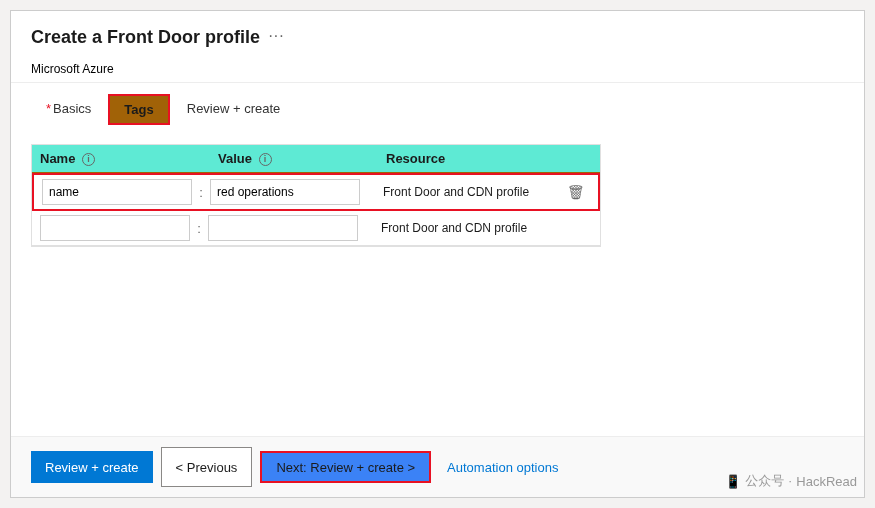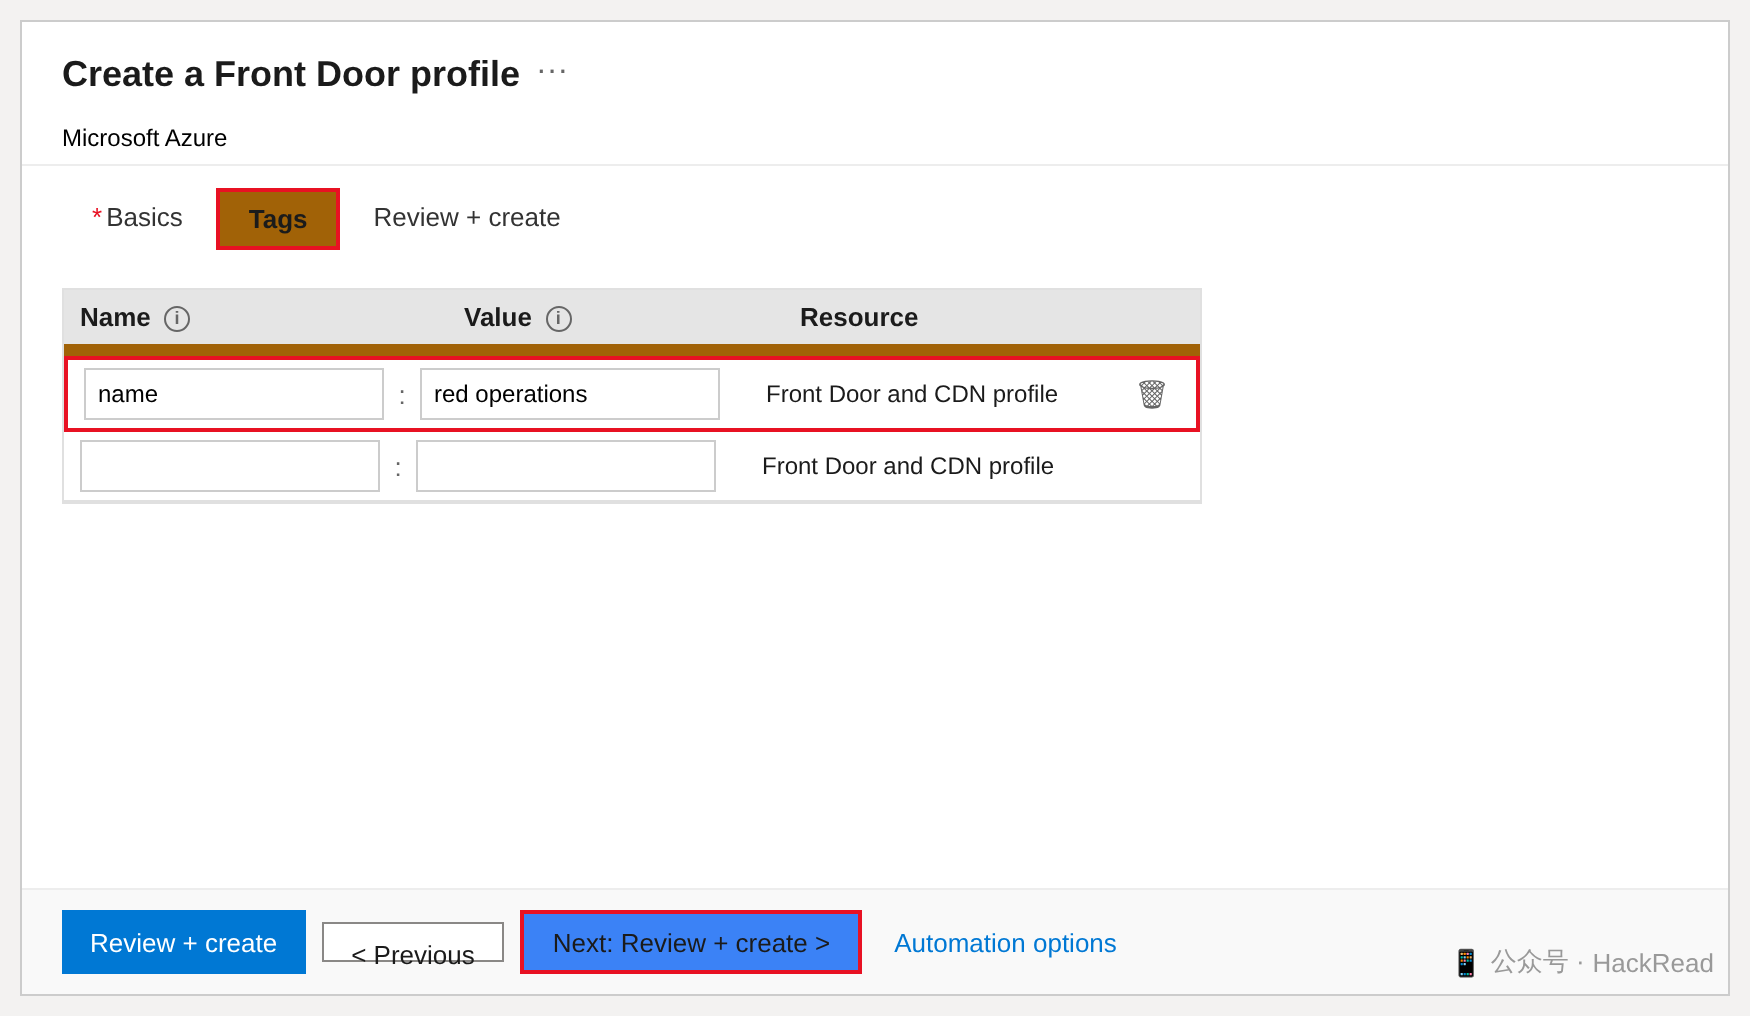--- a/index.html
+++ b/index.html
@@ -74,26 +74,26 @@
       flex: 1;
       padding: 20px 20px;
       overflow-y: auto;
     }
     .tags-table {
       border: 1px solid #e0e0e0;
       width: 570px;
     }
     .tags-table-header {
       display: flex;
-      background: #e5e5e5;
-      border-bottom: 6px solid #a16207;
+      background: #5eead4;
+      border-bottom: 1px solid #a16207;
       padding: 6px 8px;
     }
     .col-name-h { width: 160px; font-weight: 600; color: #1b1b1b; }
-    .col-value-h { width: 160px; font-weight: 600; color: #1b1b1b; margin-left: 32px; }
+    .col-value-h { width: 160px; font-weight: 600; color: #1b1b1b; margin-left: 18px; }
     .col-resource-h { flex: 1; font-weight: 600; color: #1b1b1b; margin-left: 8px; }
     .info-icon {
       display: inline-block;
       width: 13px;
       height: 13px;
       border-radius: 50%;
       border: 1px solid #666;
       color: #666;
       font-size: 9px;
       text-align: center;
@@ -165,21 +165,21 @@
       cursor: pointer;
       height: 32px;
     }
     .btn-secondary {
       background: #fff;
       color: #1b1b1b;
       border: 1px solid #8a8886;
       padding: 8px 14px;
       font-size: 13px;
       cursor: pointer;
-      height: 20px;
+      height: 40px;
     }
     .btn-next {
       background: #3b82f6;
       color: #1b1b1b;
       border: 2px solid #e81123;
       padding: 6px 14px;
       font-size: 13px;
       cursor: pointer;
       height: 32px;
     }

